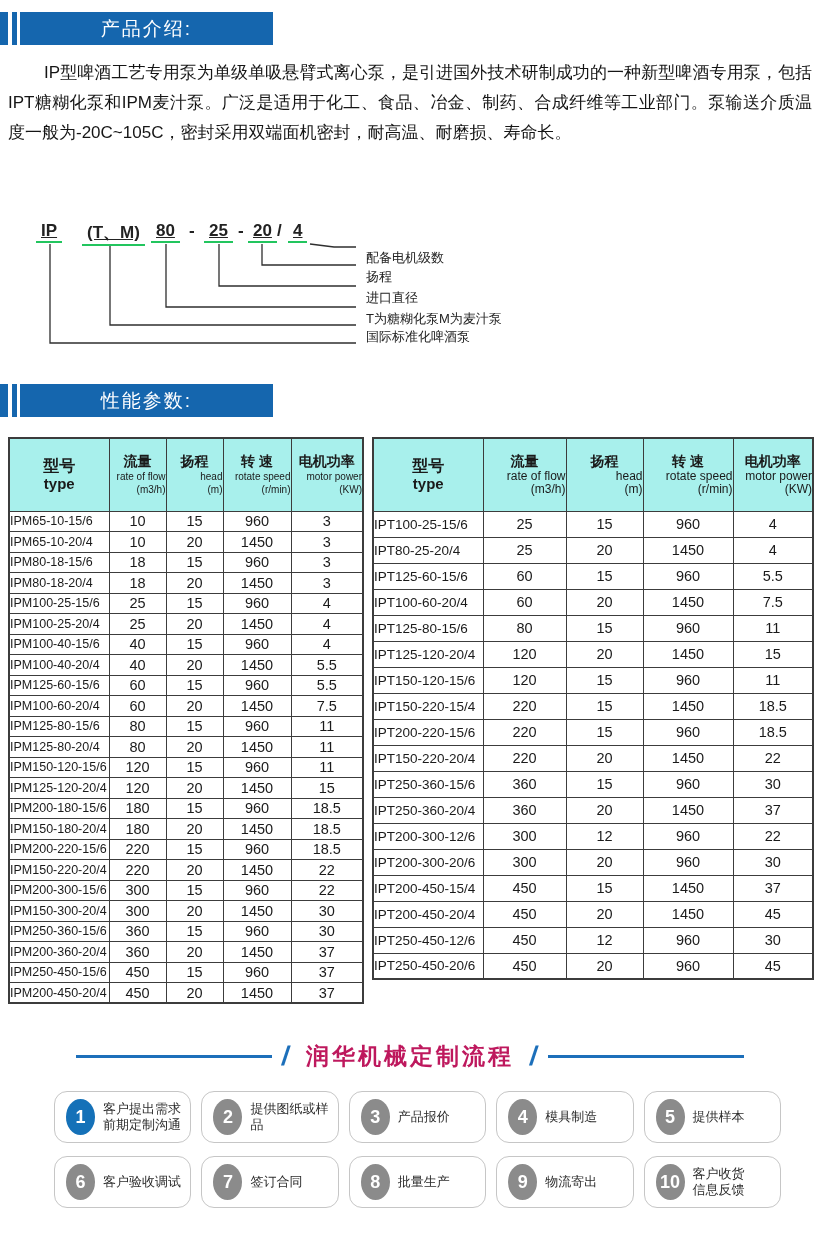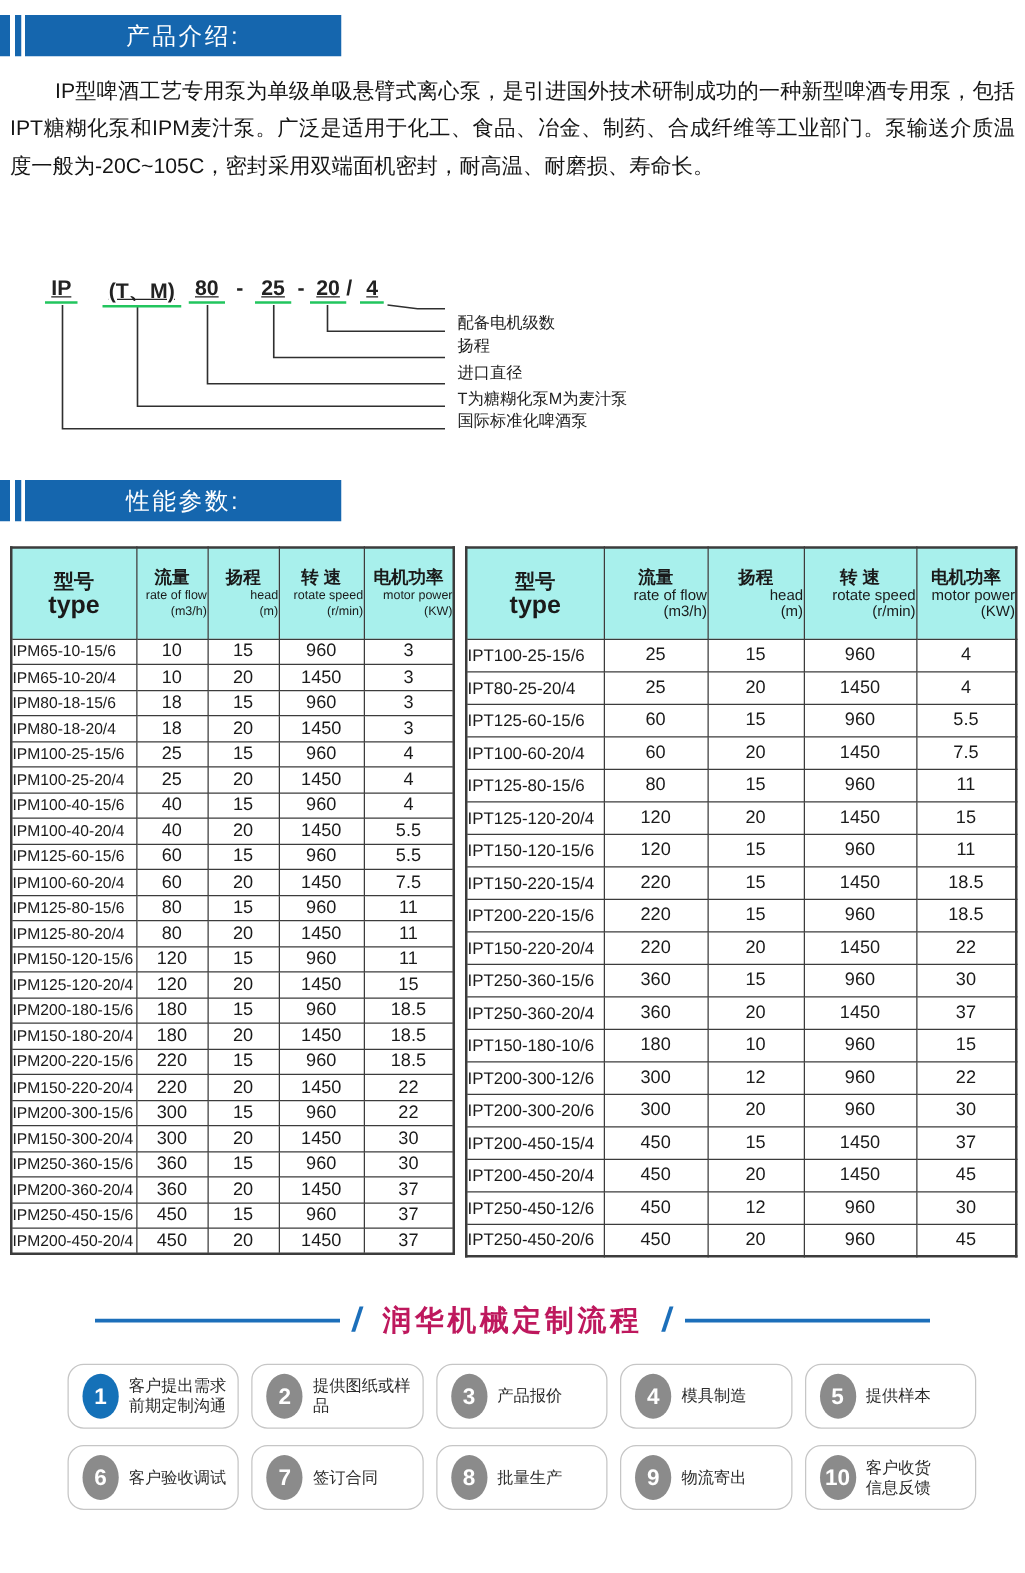--- a/index.html
+++ b/index.html
@@ -29,21 +29,21 @@
              border:2px solid #3c3c3c;background:#fff;}
   table.perf th,table.perf td{border:1px solid #3c3c3c;padding:0;}
   table.perf th{background:#a8f0ec;vertical-align:middle;text-align:center;font-weight:bold;margin-top:30px;}
   table.perf thead tr{height:73px;}
   #table-left{left:8px;top:437px;width:354px;}
   #table-right{left:372px;top:437px;width:440px;}
   #table-left tbody tr{height:20.5px;}
   #table-right tbody tr{height:26px;}
   .h-zh{font-size:14px;font-weight:bold;line-height:17px;}
   .h-type-zh{font-size:16px;font-weight:bold;line-height:19px;}
-  .h-type-en{font-size:20px;font-weight:bold;line-height:18px;}
+  .h-type-en{font-size:15px;font-weight:bold;line-height:18px;}
   .h-en{font-weight:normal;line-height:13px;text-align:right;}
   #table-left .h-en{font-size:10px;}
   #table-right .h-en{font-size:12px;}
   td.c-model{text-align:left;padding-left:5px;font-size:12.5px;white-space:nowrap;}
   #table-right td.c-model{font-size:13.5px;}
   td.c-num{text-align:center;font-size:14.5px;}
 
   
   .flow-title{position:absolute;left:0;top:1036px;width:820px;height:40px;display:flex;
               align-items:center;justify-content:center;}
@@ -432,27 +432,20 @@
           <td class="c-num">30</td>
         </tr>
         <tr>
           <td class="c-model">IPT250-360-20/4</td>
           <td class="c-num">360</td>
           <td class="c-num">20</td>
           <td class="c-num">1450</td>
           <td class="c-num">37</td>
         </tr>
         <tr>
-          <td class="c-model">IPT150-180-10/6</td>
-          <td class="c-num">180</td>
-          <td class="c-num">10</td>
-          <td class="c-num">960</td>
-          <td class="c-num">15</td>
-        </tr>
-        <tr>
           <td class="c-model">IPT200-300-12/6</td>
           <td class="c-num">300</td>
           <td class="c-num">12</td>
           <td class="c-num">960</td>
           <td class="c-num">22</td>
         </tr>
         <tr>
           <td class="c-model">IPT200-300-20/6</td>
           <td class="c-num">300</td>
           <td class="c-num">20</td>

